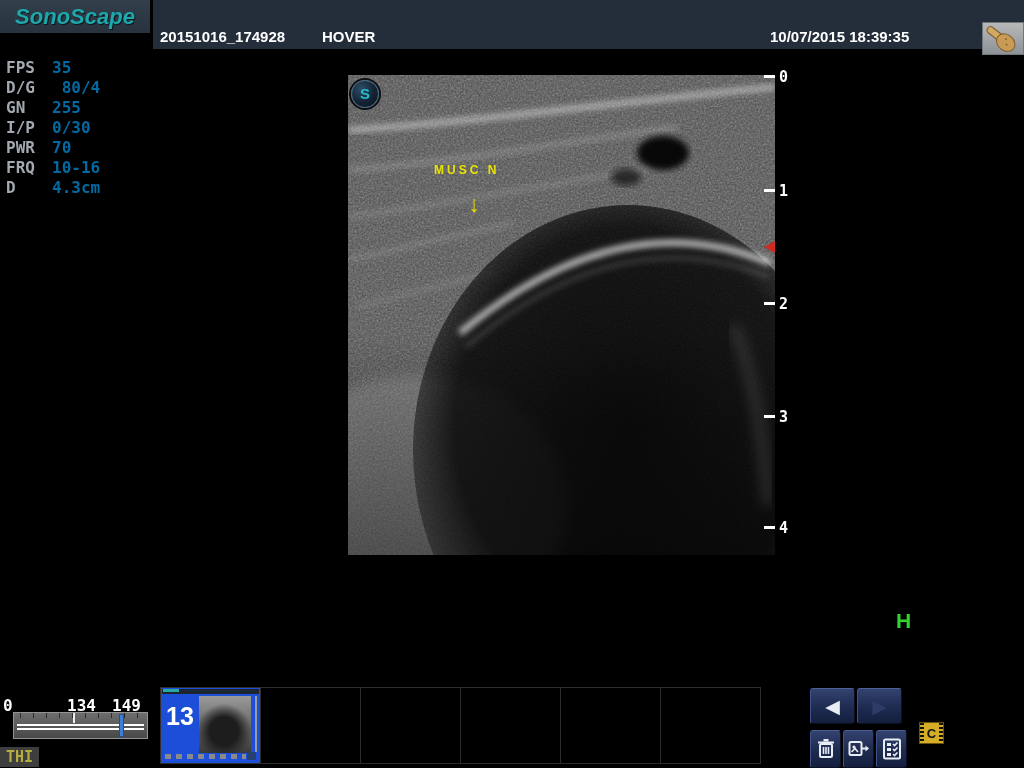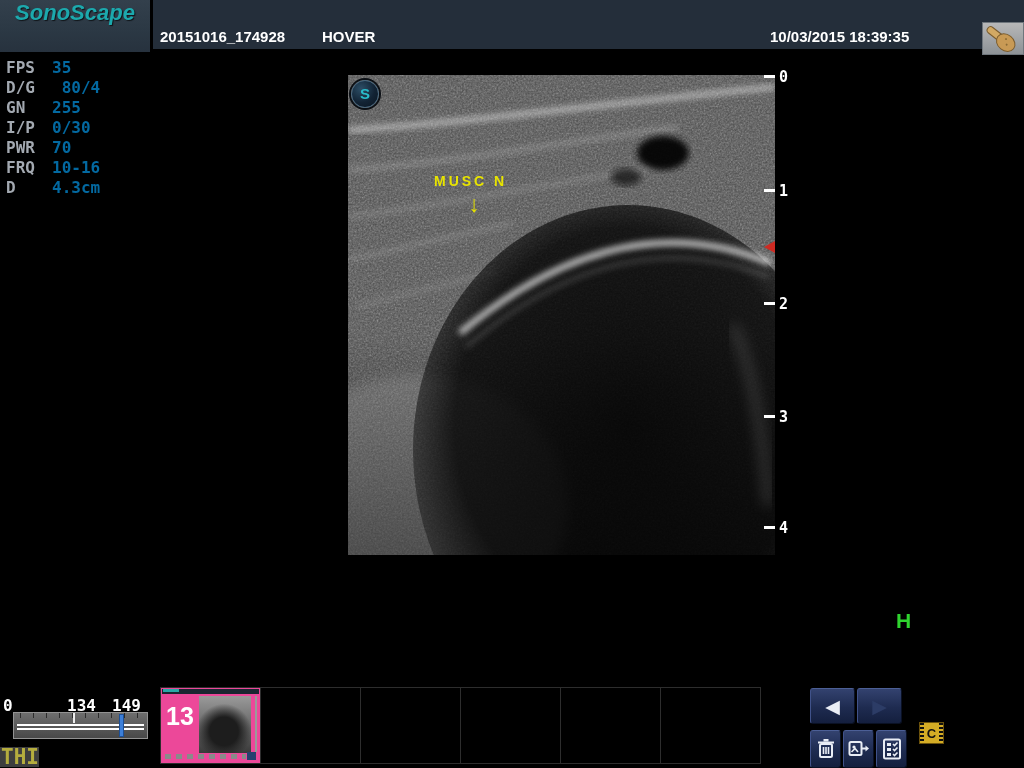--- a/index.html
+++ b/index.html
@@ -1,22 +1,22 @@
 <!DOCTYPE html>
 <html><head>
 <meta charset="utf-8">
 <style>
   html,body{margin:0;padding:0;background:#000;}
   #screen{position:relative;width:1024px;height:768px;background:#000;overflow:hidden;
           font-family:"Liberation Sans",sans-serif;}
 
   
-  .logo-panel{position:absolute;left:0;top:0;width:150px;height:52px;
+  .logo-panel{position:absolute;left:0;top:0;width:150px;height:33px;
               background:linear-gradient(180deg,#33404c 0%,#2b3844 60%,#27323e 100%);
-              display:flex;align-items:flex-start;justify-content:center;}
+              display:flex;align-items:center;justify-content:center;}
   .brand{color:#1ca9ad;font-size:22px;font-weight:bold;font-style:italic;
          letter-spacing:0px;text-shadow:1px 1px 1px #101418;}
   .hdr-rows{position:absolute;left:153px;top:0;width:871px;height:49px;background:#242e3a;}
   .hdr-row1{position:absolute;left:0;top:0;width:100%;height:25px;border-bottom:1px solid #46566a;}
   .hdr-row2{position:absolute;left:0;top:26px;width:100%;height:23px;}
   .hdr-txt{position:absolute;top:4px;color:#fff;font-size:15px;font-weight:bold;white-space:nowrap;}
   .hdr-yellow{color:#d8c63c;}
   .probe-box{position:absolute;left:982px;top:22px;width:42px;height:33px;
              background:linear-gradient(180deg,#b8b8b8,#8d9296);border:1px solid #6f767c;box-sizing:border-box;}
 
@@ -27,40 +27,40 @@
   .param-label{width:46px;color:#a3a9b1;}
   .param-value{color:#0369a1;white-space:pre;}
 
   
   .us-image{position:absolute;left:348px;top:75px;width:427px;height:480px;background:#161616;overflow:hidden;}
   .us-svg{position:absolute;left:0;top:0;}
   .s-badge{position:absolute;left:3px;top:5px;width:26px;height:26px;border-radius:50%;
            background:radial-gradient(circle at 35% 30%,#2c4e66 0%,#122334 55%,#0a1520 100%);
            border:1px solid #47677f;color:#29bccb;font-size:15px;font-weight:bold;
            text-align:center;line-height:26px;box-shadow:0 0 0 2px #0b0f14;}
-  .annotation{position:absolute;left:86px;top:98px;color:#e8e400;font-size:14px;
+  .annotation{position:absolute;left:86px;top:88px;color:#e8e400;font-size:12px;
               font-weight:bold;letter-spacing:3px;white-space:nowrap;}
   .ann-arrow{position:absolute;left:121px;top:117px;color:#e8e400;font-size:21px;
              font-weight:bold;transform:scaleY(1.1);}
 
   
   .ruler-tick-dash{position:absolute;width:11px;height:3px;background:#fff;left:764px;}
   .ruler-tick-label{position:absolute;left:779px;color:#fff;font-family:"DejaVu Sans Mono",monospace;
                     font-size:15px;font-weight:bold;}
   .focus-marker{position:absolute;left:764px;top:241px;width:0;height:0;
                 border-top:6px solid transparent;border-bottom:6px solid transparent;
                 border-right:11px solid #ce2a22;}
   .h-marker{position:absolute;left:896px;top:609px;color:#2fd42f;font-size:21px;font-weight:bold;}
 
   
   .strip{position:absolute;left:160px;top:687px;width:601px;height:77px;display:flex;
          border:1px solid #2d2d2d;box-sizing:border-box;background:#000;}
   .cell{flex:1;border-right:1px solid #2d2d2d;position:relative;}
   .cell:last-child{border-right:none;}
-  .thumb{background:#ec4899;cursor:pointer;}
+  .thumb{background:#1d4ed8;cursor:pointer;}
   .mini-header{position:absolute;left:1px;top:1px;right:1px;height:5px;background:#1b2631;}
   .mini-chip{position:absolute;left:2px;top:1px;width:16px;height:3px;background:#2aa8a8;}
   .mini-num{position:absolute;left:5px;top:14px;color:#fff;font-size:25px;font-weight:bold;}
   .mini-img{position:absolute;left:38px;top:8px;width:52px;height:57px;
             background:radial-gradient(circle at 48% 62%,#1d1d1d 0 32%,rgba(0,0,0,0) 62%),
                        linear-gradient(180deg,#9a9a9a 0%,#6f6f6f 45%,#3a3a3a 100%);}
   .mini-toolbar{position:absolute;left:4px;right:14px;bottom:4px;height:5px;
                 background:repeating-linear-gradient(90deg,#8a8a8a 0 6px,transparent 6px 11px);}
   .mini-scroll{position:absolute;right:3px;top:8px;width:2px;height:56px;background:#9a9a9a;}
   .mini-btn{position:absolute;right:4px;bottom:3px;width:9px;height:8px;background:#27406f;}
@@ -71,21 +71,21 @@
   .scale-bar{position:absolute;left:13px;top:712px;width:135px;height:27px;box-sizing:border-box;
              background:linear-gradient(180deg,#6e6e6e,#484848);border:1px solid #929292;}
   .scale-ticks{position:absolute;left:6px;top:0;width:122px;height:5px;
                background:repeating-linear-gradient(90deg,#2c2c2c 0 1px,transparent 1px 13px);}
   .scale-longtick{position:absolute;left:59px;top:0;width:2px;height:10px;background:#ececec;}
   .scale-line1{position:absolute;left:3px;right:3px;top:11px;height:2px;background:#fff;}
   .scale-line2{position:absolute;left:3px;right:3px;top:15px;height:2px;background:#fff;}
   .scale-slider{position:absolute;left:105px;top:1px;width:5px;height:23px;background:#3d7fd8;
                 border:1px solid #1c4f96;box-sizing:border-box;cursor:pointer;}
   .thi{position:absolute;left:0;top:747px;width:39px;height:20px;background:#3e3e3e;
-       color:#b5ad3e;font-size:21px;font-weight:bold;line-height:20px;text-align:right;
+       color:#b5ad3e;font-size:15px;font-weight:bold;line-height:20px;text-align:center;
        font-family:"DejaVu Sans Mono",monospace;}
 
   
   .btn{position:absolute;background:linear-gradient(180deg,#33426f 0%,#1e2b50 55%,#141f3e 100%);
        border:1px solid #0a1124;border-top-color:#4c5f96;border-left-color:#40528a;
        border-radius:3px;display:flex;align-items:center;justify-content:center;
        box-sizing:border-box;cursor:pointer;}
   .btn-prev{left:810px;top:688px;width:45px;height:36px;}
   .btn-next{left:857px;top:688px;width:45px;height:36px;}
   .arrow-glyph{font-size:19px;line-height:1;color:#e9edf5;}
@@ -107,21 +107,21 @@
 <div id="screen">
 
   <div class="logo-panel">
     <span class="brand">SonoScape</span>
   </div>
 
   <div class="hdr-rows">
     <div class="hdr-row2">
       <span class="hdr-txt" style="left:7px;top:2px;">20151016_174928</span>
       <span class="hdr-txt" style="left:169px;top:2px;">HOVER</span>
-      <span class="hdr-txt" style="left:617px;top:2px;">10/03/2015 18:39:35</span>
+      <span class="hdr-txt" style="left:617px;top:2px;">10/07/2015 18:39:35</span>
     </div>
   </div>
 
   <div class="probe-box">
     <svg class="tool-svg" width="40" height="31" viewBox="0 0 40 31">
       <g transform="rotate(38 20 15)">
         <rect x="2" y="13" width="20" height="7" rx="3.5" fill="#d2a964" stroke="#7a5c2e" stroke-width="1"></rect>
         <ellipse cx="25" cy="17" rx="10" ry="8" fill="#c89a55" stroke="#7a5c2e" stroke-width="1"></ellipse>
         <circle cx="23" cy="14" r="1" fill="#8a6a35"></circle>
           <circle cx="27" cy="18" r="1" fill="#8a6a35"></circle>

